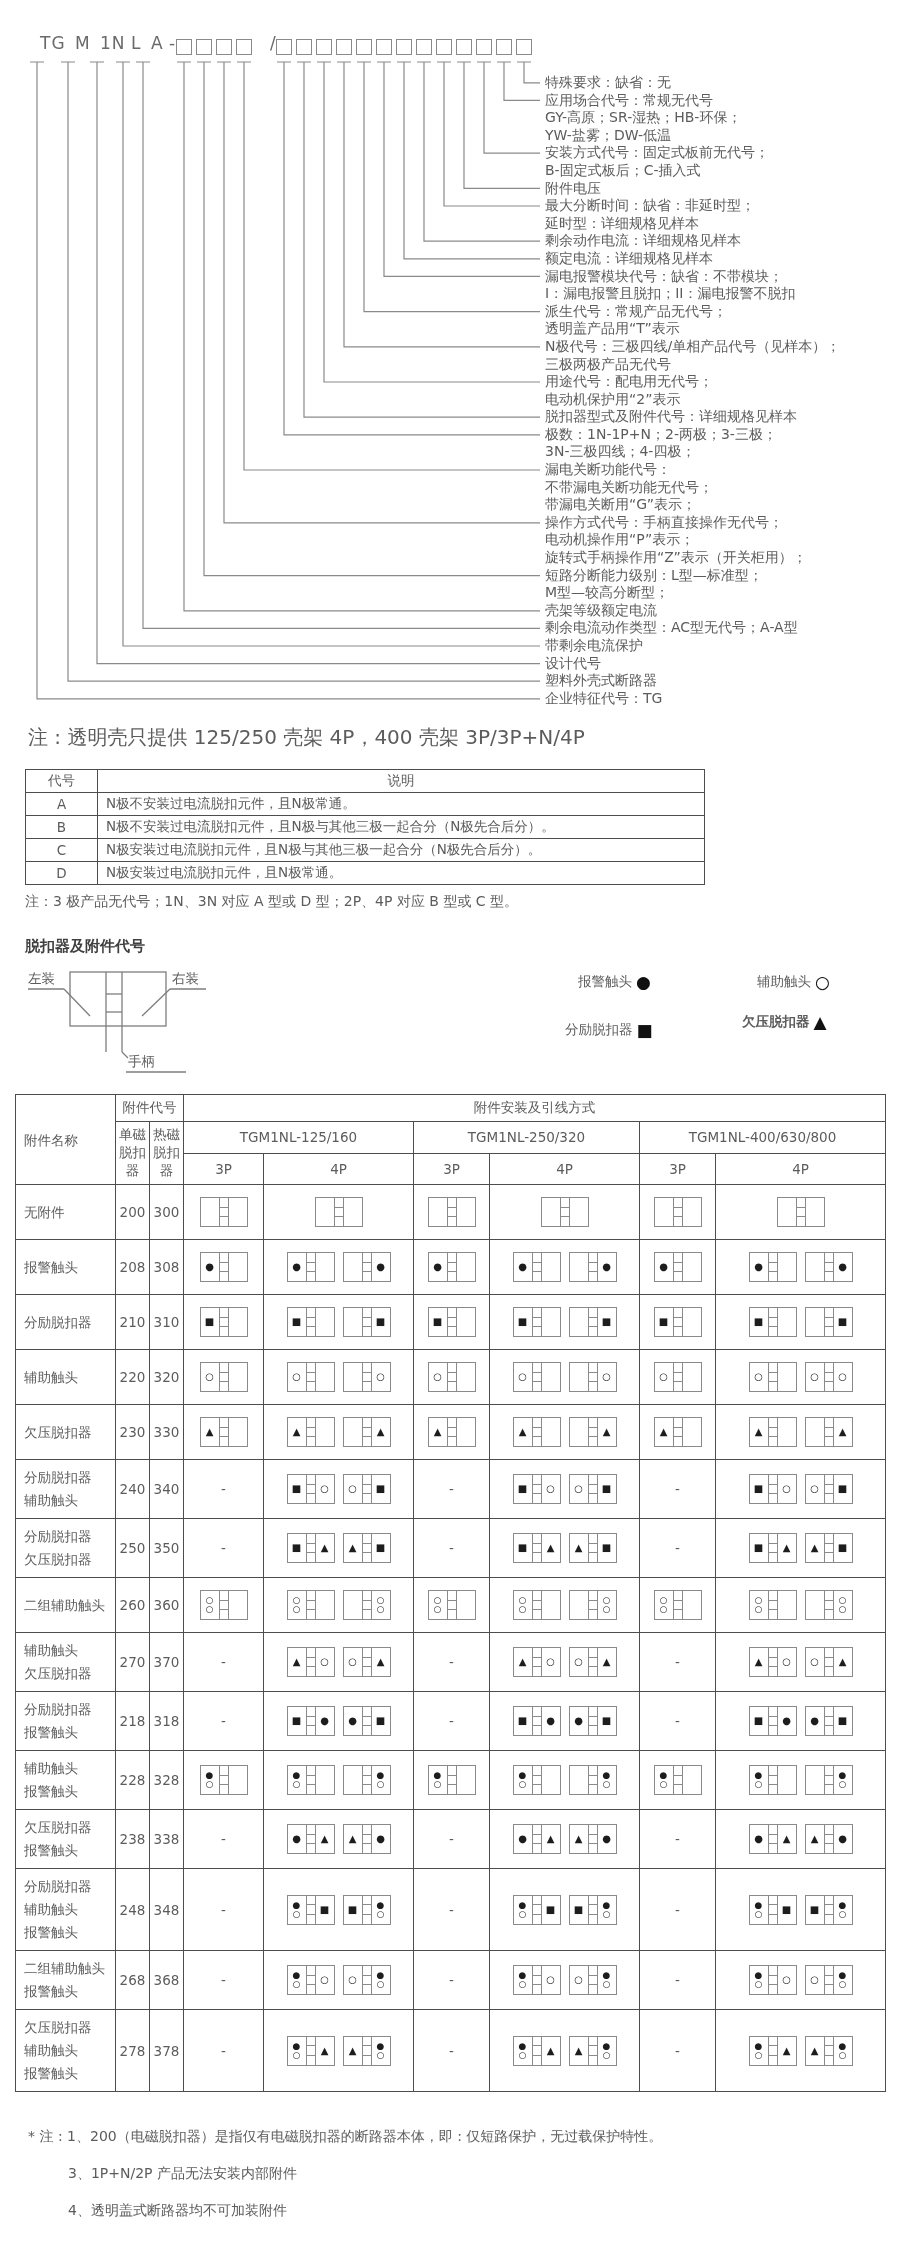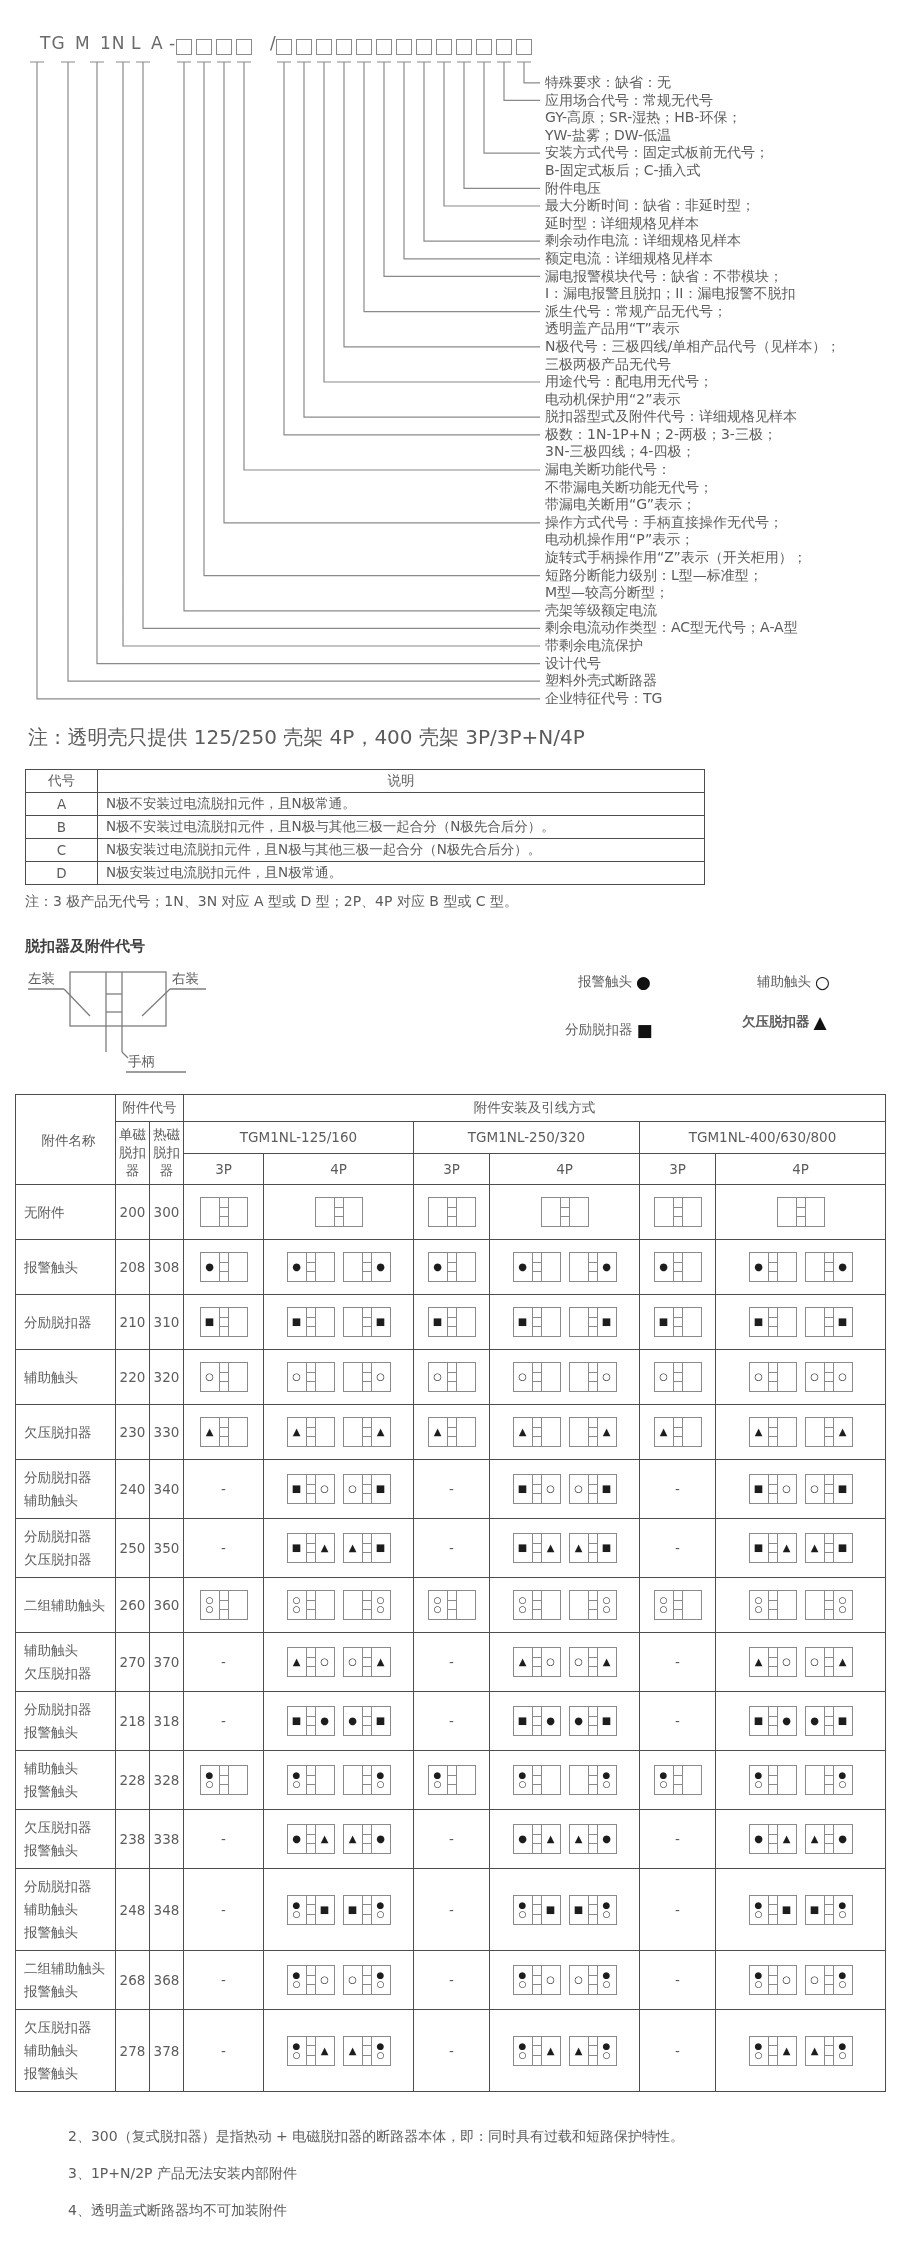--- a/index.html
+++ b/index.html
@@ -199,21 +199,21 @@
         <col style="width:34px">
       <col style="width:80px">
         <col style="width:150px">
       <col style="width:76px">
         <col style="width:150px">
       <col style="width:76px">
         <col style="width:170px">
     </colgroup>
     <thead>
       <tr>
-        <th rowspan="3" style="text-align:center;padding-left:8px;line-height:24px;">附件名称</th>
+        <th rowspan="3" style="text-align:left;padding-left:8px;line-height:24px;">附件名称</th>
         <th colspan="2">附件代号</th>
         <th colspan="6">附件安装及引线方式</th>
       </tr>
       <tr>
         <th rowspan="2">单磁脱扣器</th>
         <th rowspan="2">热磁脱扣器</th>
         <th colspan="2">TGM1NL-125/160</th>
         <th colspan="2">TGM1NL-250/320</th>
         <th colspan="2">TGM1NL-400/630/800</th>
       </tr>
@@ -1632,18 +1632,18 @@
               <span class="cmp stk">
                 <span>●</span>
                 <span>○</span>
               </span>
             </span></td>
         </tr>
       </tbody>
   </table>
 
   <div id="footnotes">
-      <div class="fn rest">2、300（复式脱扣器）是指热动 + 电磁脱扣器的断路器本体，即 : 同时具有过载和短路保护特性。</div>
+      <div class="fn first">* 注 : 1、200（电磁脱扣器）是指仅有电磁脱扣器的断路器本体，即 : 仅短路保护，无过载保护特性。</div>
       <div class="fn rest">3、1P+N/2P 产品无法安装内部附件</div>
       <div class="fn rest">4、透明盖式断路器均不可加装附件</div>
     </div>
 
 </div>
 
 </body></html>

